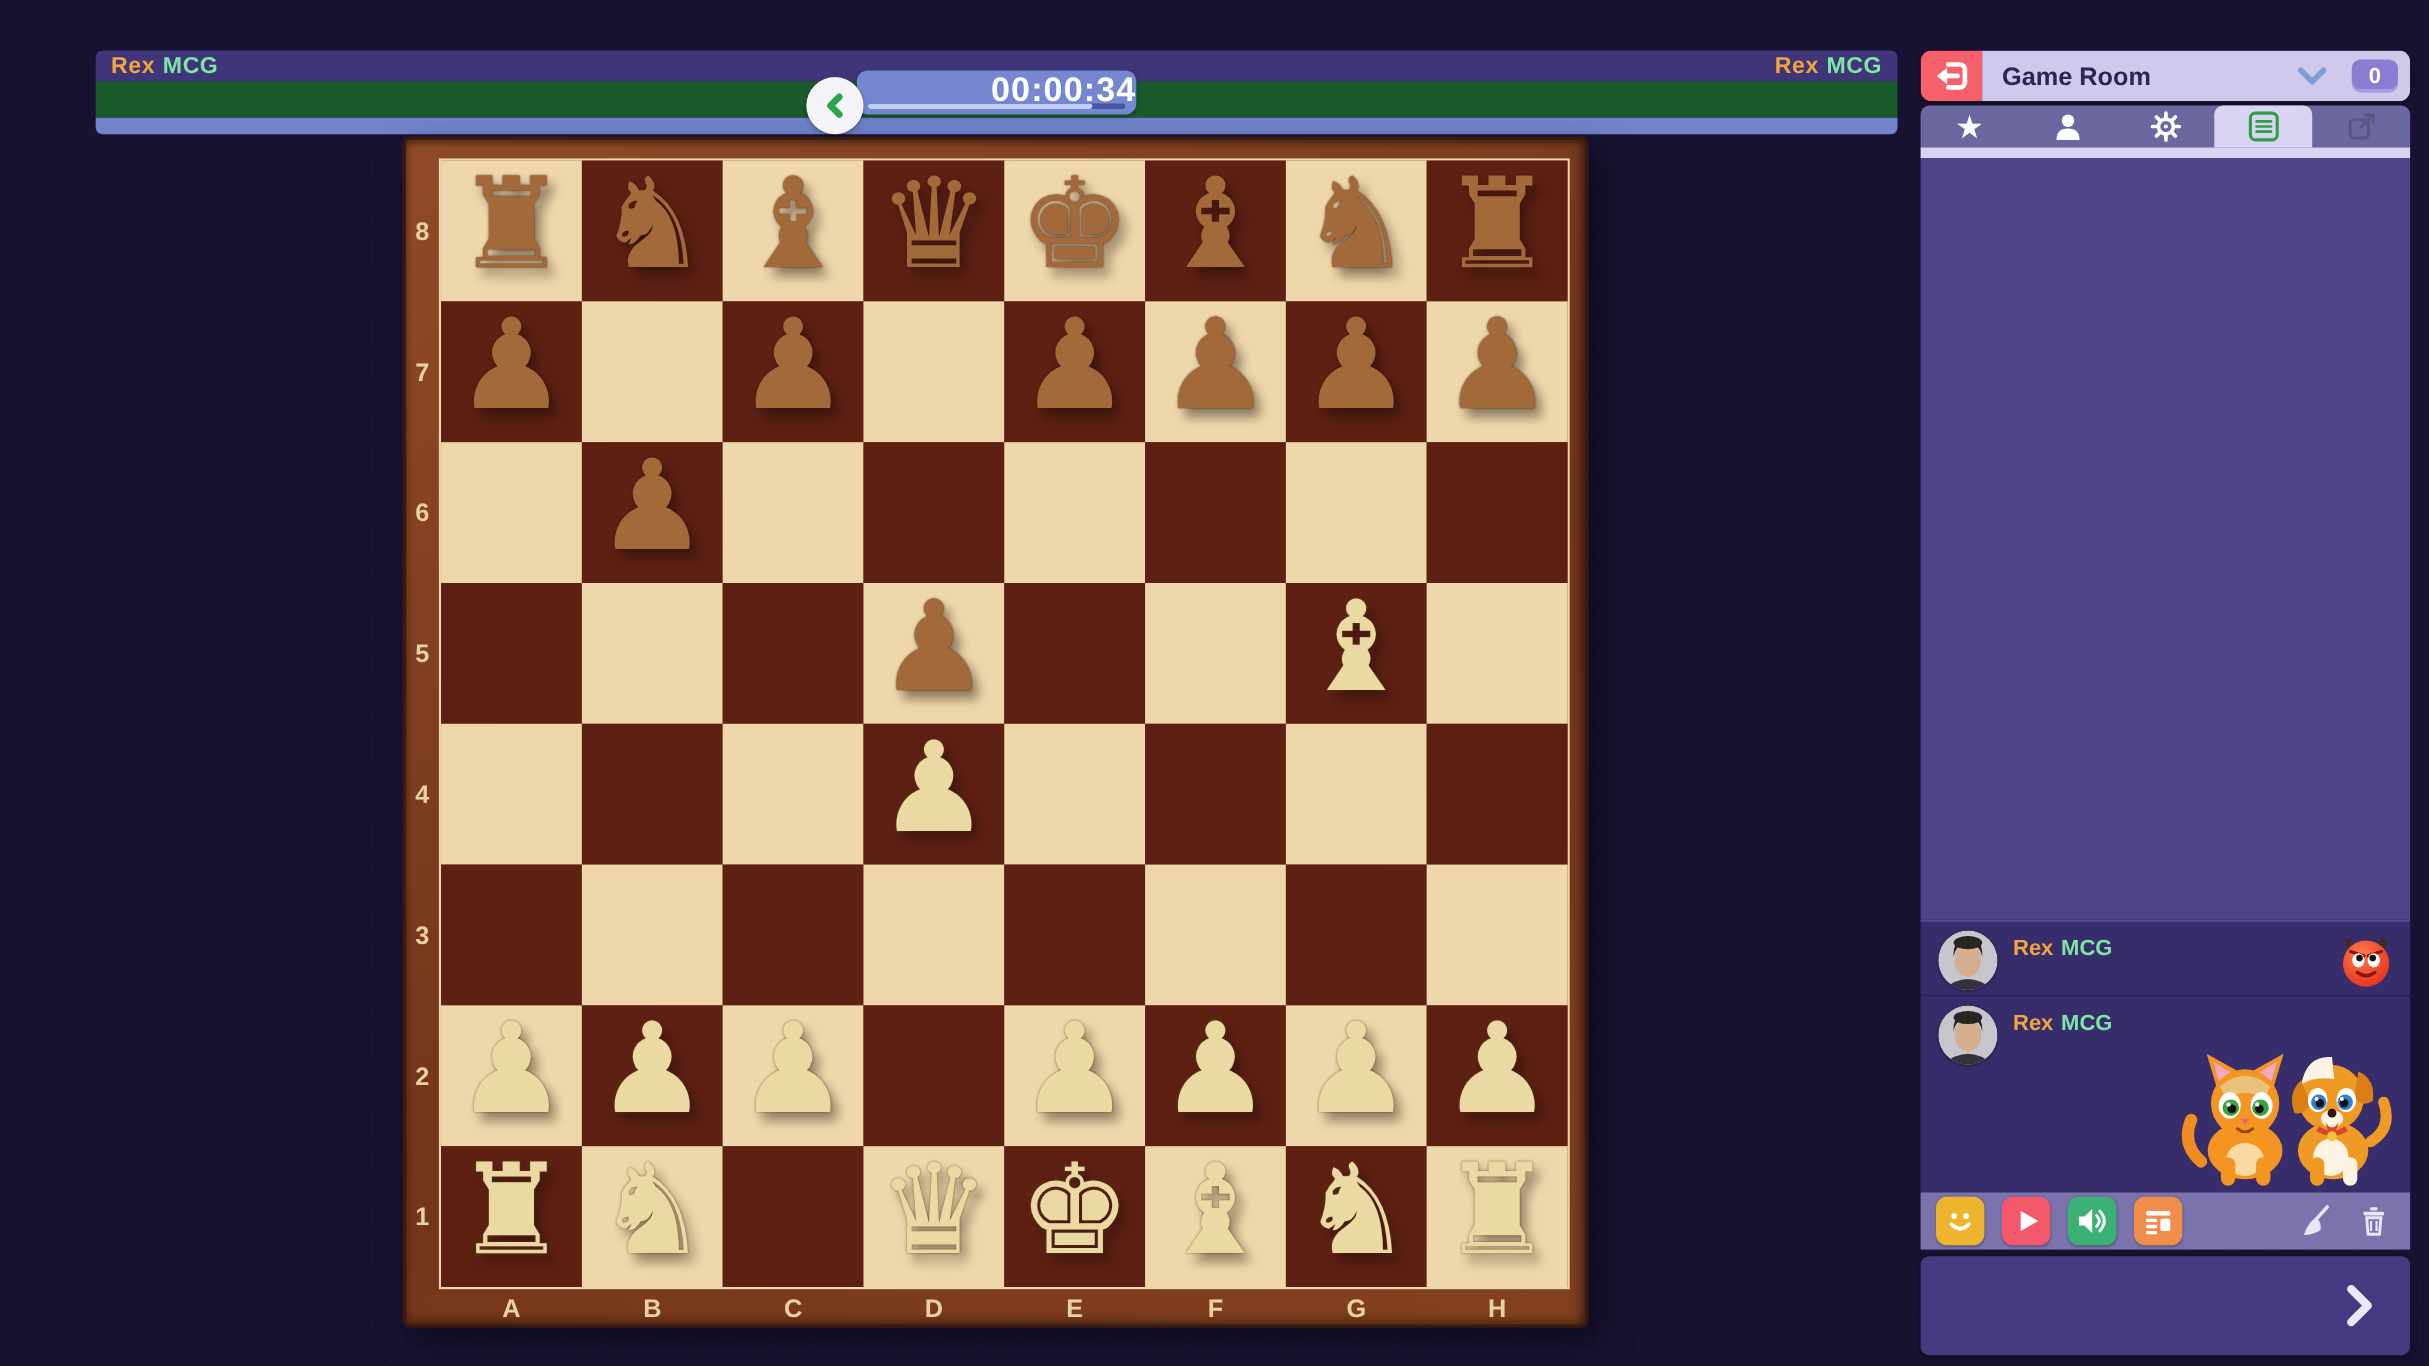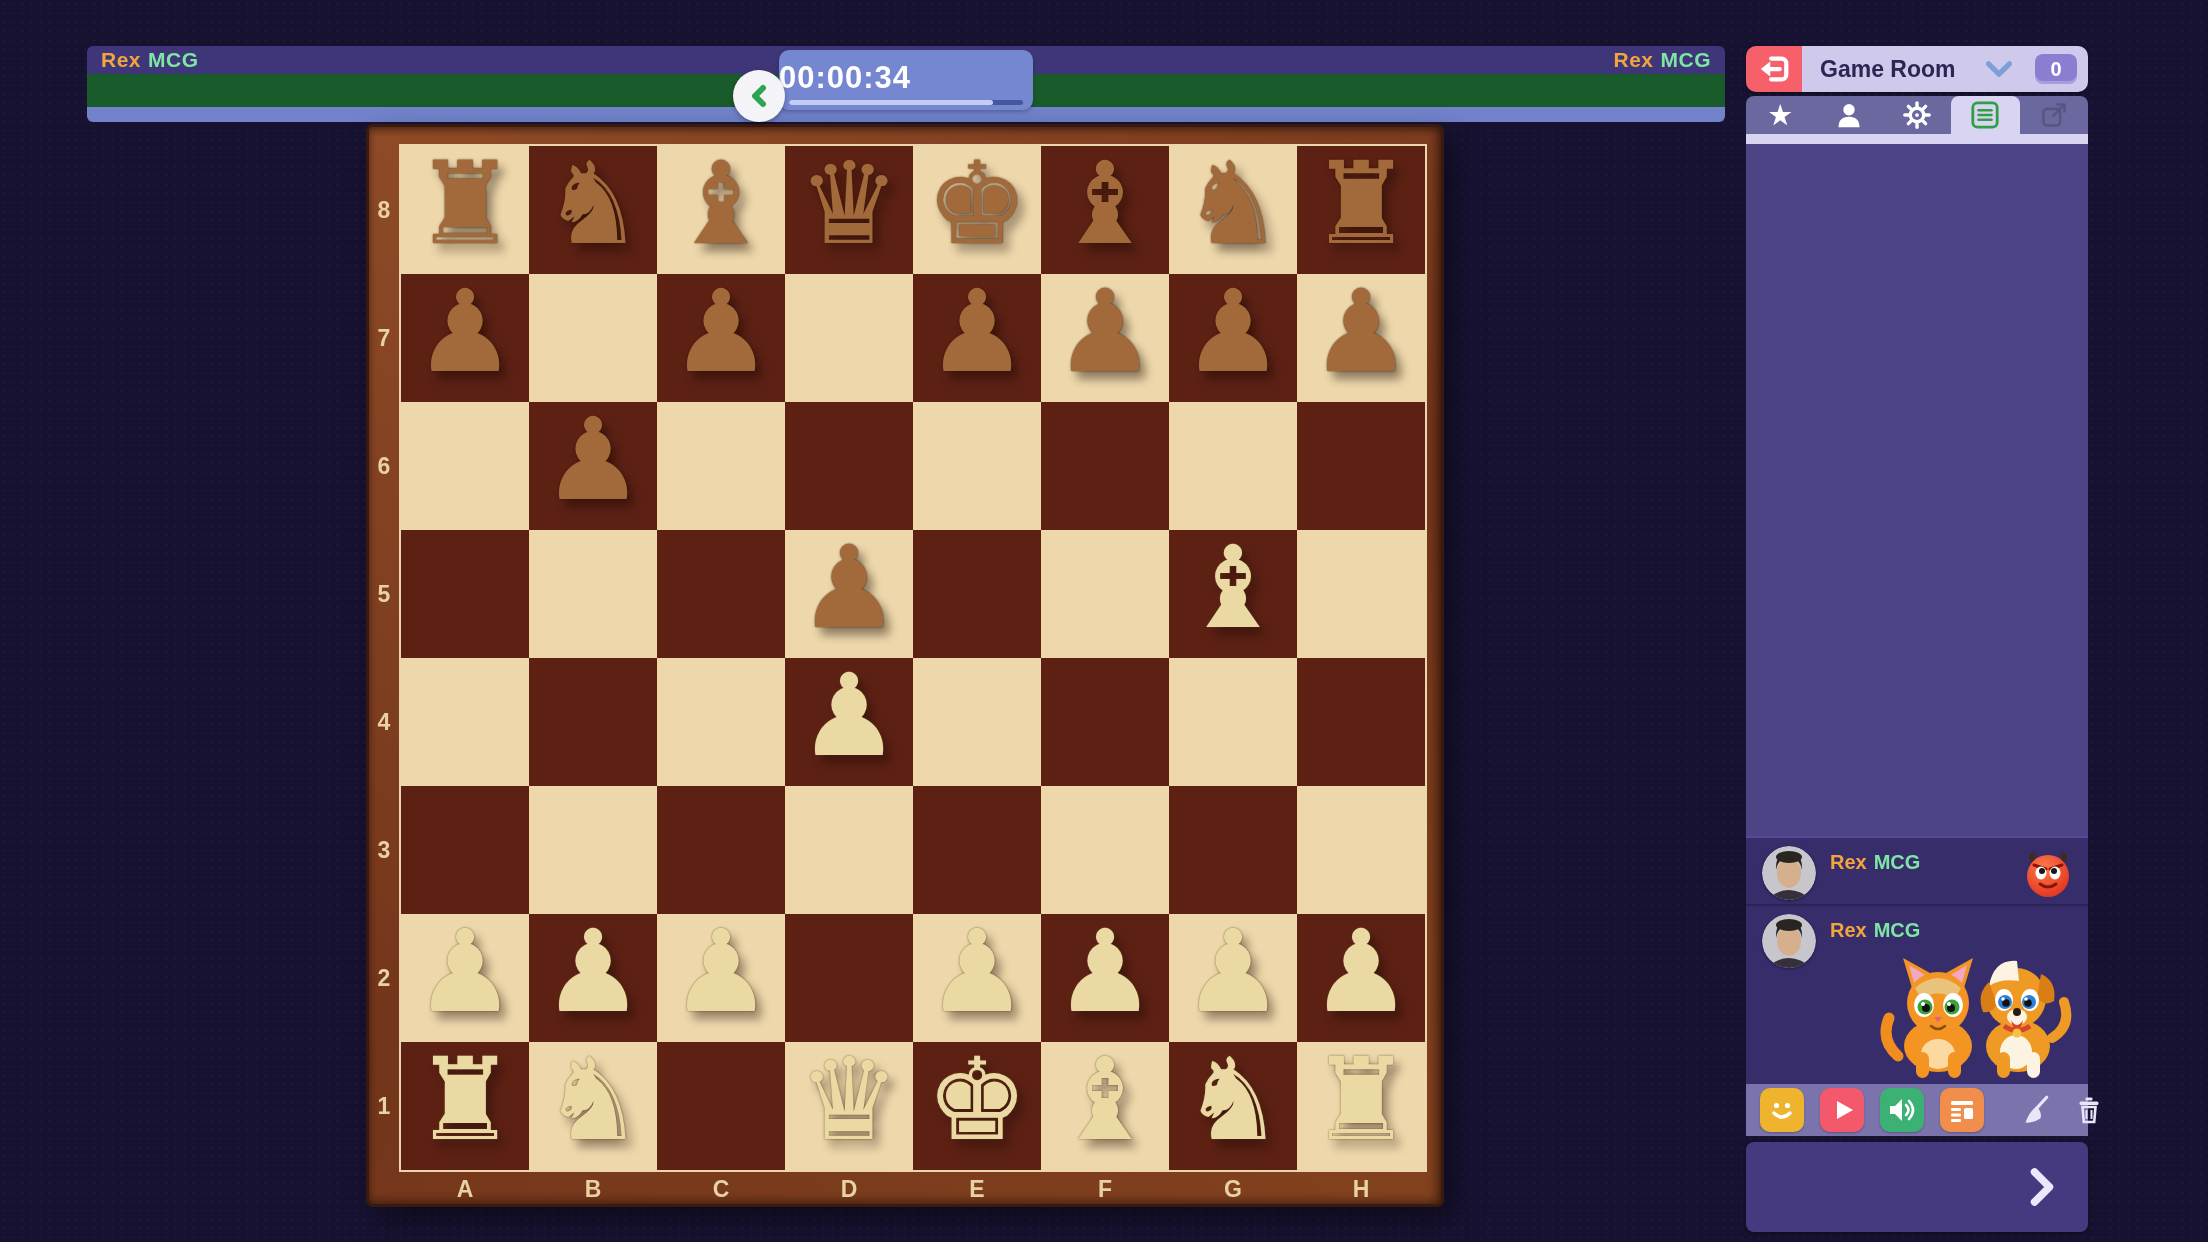--- a/index.html
+++ b/index.html
@@ -12,23 +12,23 @@
   .center{display:flex;align-items:center;justify-content:center;}
 
   
   .topbar{position:absolute;left:87px;top:46px;width:1638px;height:76px;}
   .bar-purple{height:28px;background:var(--bar-purple);border-radius:6px 6px 0 0;
     display:flex;justify-content:space-between;align-items:center;padding:0 14px;}
   .bar-green{height:33px;background:var(--bar-green);}
   .bar-blue{height:15px;background:var(--bar-blue);border-radius:0 0 6px 6px;}
   .pname{font-size:21px;font-weight:bold;letter-spacing:.5px;}
   .nf{color:var(--name-first);} .ns{color:var(--name-second);margin-left:7px;margin-top:20px;}
-  .timer-box{position:absolute;left:692px;top:4px;width:254px;height:60px;
+  .timer-box{position:absolute;left:692px;top:18px;width:254px;height:40px;
     background:var(--timer-box);border-radius:10px;z-index:2;
-    display:flex;align-items:center;justify-content:flex-start;
+    display:flex;align-items:center;justify-content:flex-end;
     box-shadow:0 2px 4px rgba(0,0,0,.25);}
   .timer-text{color:#fff;font-size:31px;font-weight:bold;letter-spacing:1px;margin-top:-4px;}
   .timer-track{position:absolute;left:10px;right:10px;bottom:5px;height:5px;
     background:#46589d;border-radius:3px;overflow:hidden;}
   .timer-fill{height:100%;background:#c3cdf2;border-radius:3px;}
   .back-circle{position:absolute;left:646px;top:24px;width:52px;height:52px;border-radius:50%;
     background:#f4f3f7;z-index:3;box-shadow:0 2px 5px rgba(0,0,0,.3);cursor:pointer;}
 
   
   .board{position:absolute;left:369px;top:127px;width:1072px;height:1077px;border-radius:4px;
@@ -51,21 +51,21 @@
   .rank-labels{position:absolute;left:0;top:19px;width:30px;height:1024px;}
   .rank-label{position:absolute;left:0;width:30px;height:128px;
     display:flex;align-items:center;justify-content:center;
     color:#e8d2a2;font-size:23px;font-weight:bold;}
   .file-labels{position:absolute;left:32px;top:1047px;width:1024px;height:30px;}
   .file-label{position:absolute;top:0;width:128px;height:30px;
     display:flex;align-items:center;justify-content:center;
     color:#e8d2a2;font-size:23px;font-weight:bold;}
 
   
-  .sidebar{position:absolute;left:1746px;top:46px;width:342px;}
+  .sidebar{position:absolute;left:1746px;top:46px;width:445px;}
   .sb-header{height:46px;border-radius:10px;overflow:hidden;display:flex;
     box-shadow:0 2px 5px rgba(0,0,0,.3);}
   .leave-btn{width:56px;background:var(--leave-red);flex:none;cursor:pointer;}
   .sb-title-bar{flex:1;background:#cfc9ec;position:relative;display:flex;align-items:center;
     padding-left:18px;}
   .sb-title{font-size:23px;font-weight:bold;color:#2b2653;}
   .sb-chevron{position:absolute;right:76px;top:15px;cursor:pointer;}
   .sb-badge{position:absolute;right:11px;top:8px;width:42px;height:30px;border-radius:8px;
     background:#8b7ed2;box-shadow:inset 0 -3px 0 rgba(255,255,255,.25);
     color:#fff;font-size:20px;font-weight:bold;}

